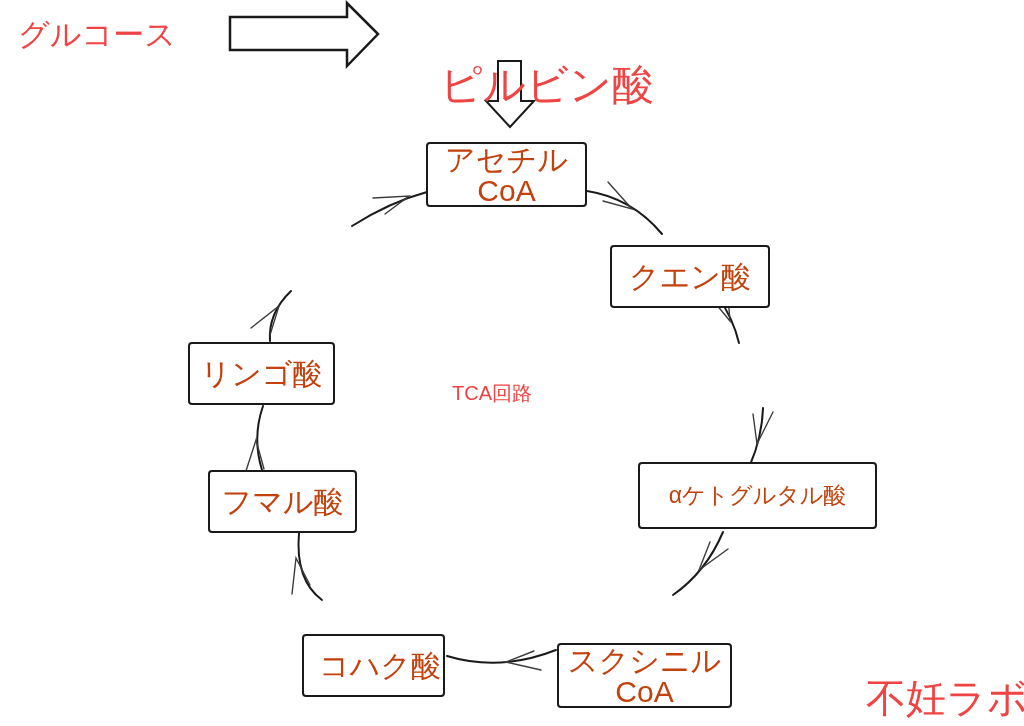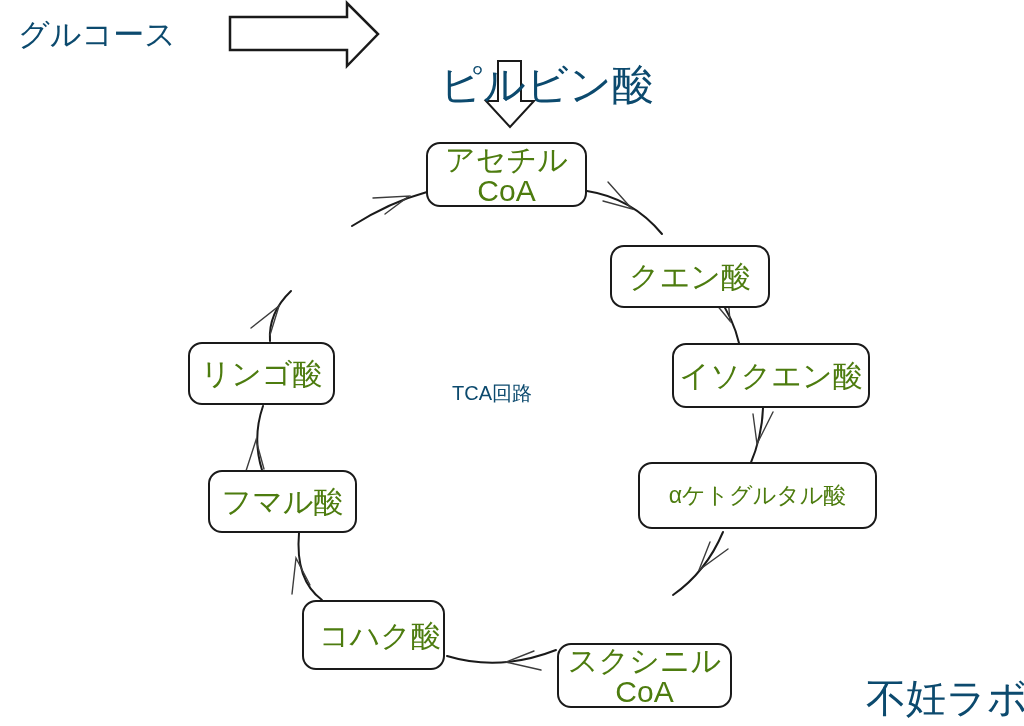--- a/index.html
+++ b/index.html
@@ -4,35 +4,35 @@
 <style>
   html,body{margin:0;padding:0;background:#fff;}
   #stage{
     position:relative;width:1024px;height:726px;background:#ffffff;
     font-family:"Liberation Sans","DejaVu Sans",sans-serif;color:#111;
     overflow:hidden;
   }
   #arrow-layer{position:absolute;left:0;top:0;width:1024px;height:726px;}
   .node{
     position:absolute;box-sizing:border-box;
-    border:2.5px solid #1a1a1a;border-radius:14px;background:#ffffff;
+    border:2.5px solid #1a1a1a;border-radius:4px;background:#ffffff;
     display:flex;align-items:center;justify-content:center;text-align:center;
-    font-size:30px;line-height:31px;color:#4d7c0f;
+    font-size:30px;line-height:31px;color:#c2410c;
   }
   .node span{white-space:pre-line;}
   .node-0{left:426px;top:142px;width:161px;height:65px;}
   .node-1{left:610px;top:234px;width:160px;height:63px;margin-top:11px;}
   .node-2{left:672px;top:343px;width:198px;height:65px;}
   .node-3{left:638px;top:462px;width:239px;height:67px;font-size:23px;}
   .node-4{left:557px;top:595px;width:175px;height:65px;margin-top:48px;}
-  .node-5{left:302px;top:600px;width:143px;height:70px;padding-left:13px;}
+  .node-5{left:302px;top:634px;width:143px;height:63px;padding-left:13px;}
   .node-6{left:208px;top:470px;width:149px;height:63px;}
   .node-7{left:188px;top:342px;width:147px;height:63px;}
   .node-8{left:228px;top:225px;width:149px;height:65px;}
-  .free-label{position:absolute;white-space:nowrap;color:#0c4a6e;}
+  .free-label{position:absolute;white-space:nowrap;color:#ef4444;}
   #glucose-label{left:18px;top:14px;font-size:31px;}
   #pyruvate-label{left:440px;top:12px;font-size:42px;margin-top:45px;}
   #center-label{left:452px;top:380px;font-size:20px;}
   #credit-label{left:866px;top:671px;font-size:40px;}
 </style>
 </head>
 <body>
 
 <div id="stage">
 
@@ -72,23 +72,20 @@
   <div class="free-label" id="center-label">TCA回路</div>
   <div class="free-label" id="credit-label">不妊ラボ</div>
 
   <div class="node node-0">
     <span>アセチル
 CoA</span>
   </div>
   <div class="node node-1">
     <span>クエン酸</span>
   </div>
-  <div class="node node-2">
-    <span>イソクエン酸</span>
-  </div>
   <div class="node node-3">
     <span>αケトグルタル酸</span>
   </div>
   <div class="node node-4">
     <span>スクシニル
 CoA</span>
   </div>
   <div class="node node-5">
     <span>コハク酸</span>
   </div>

